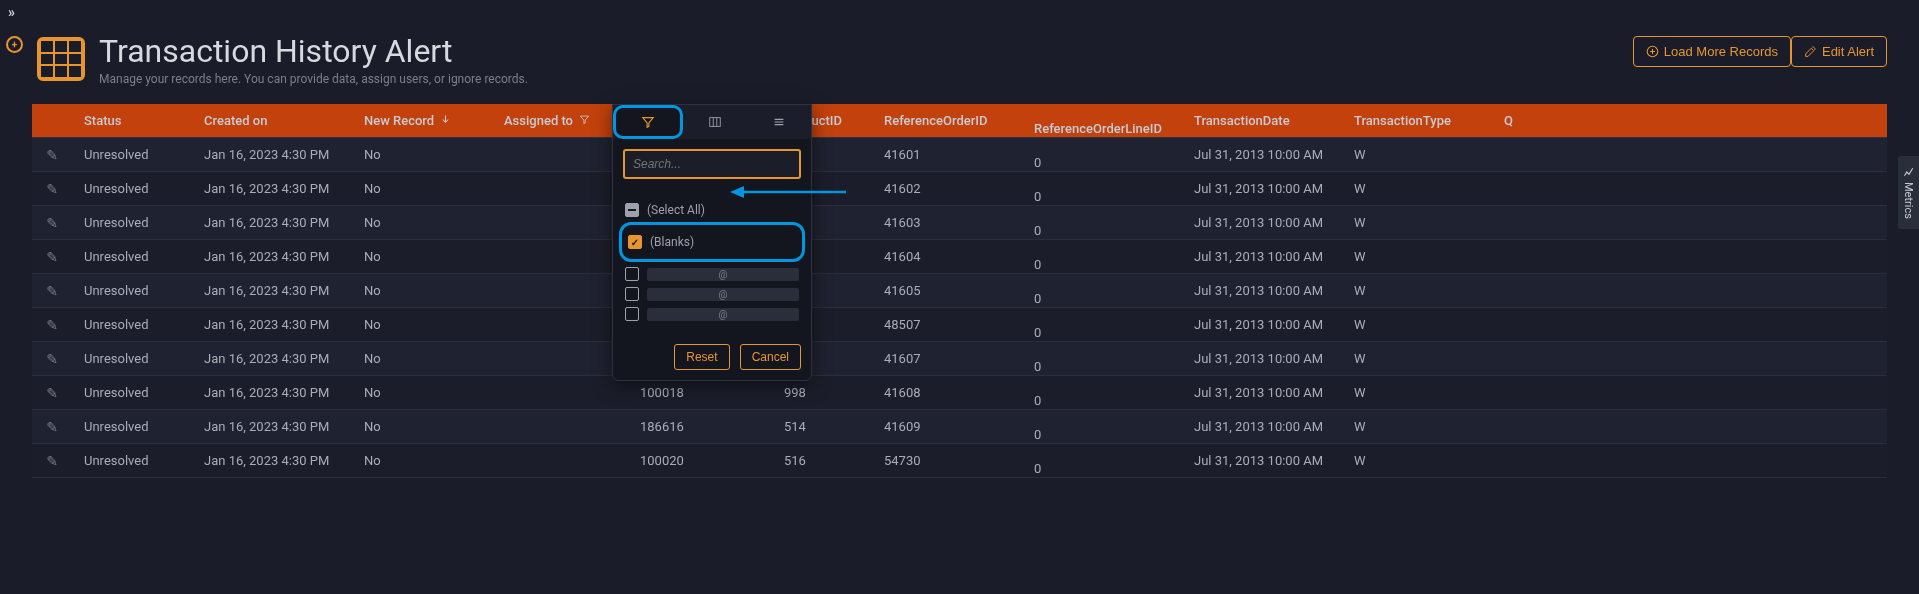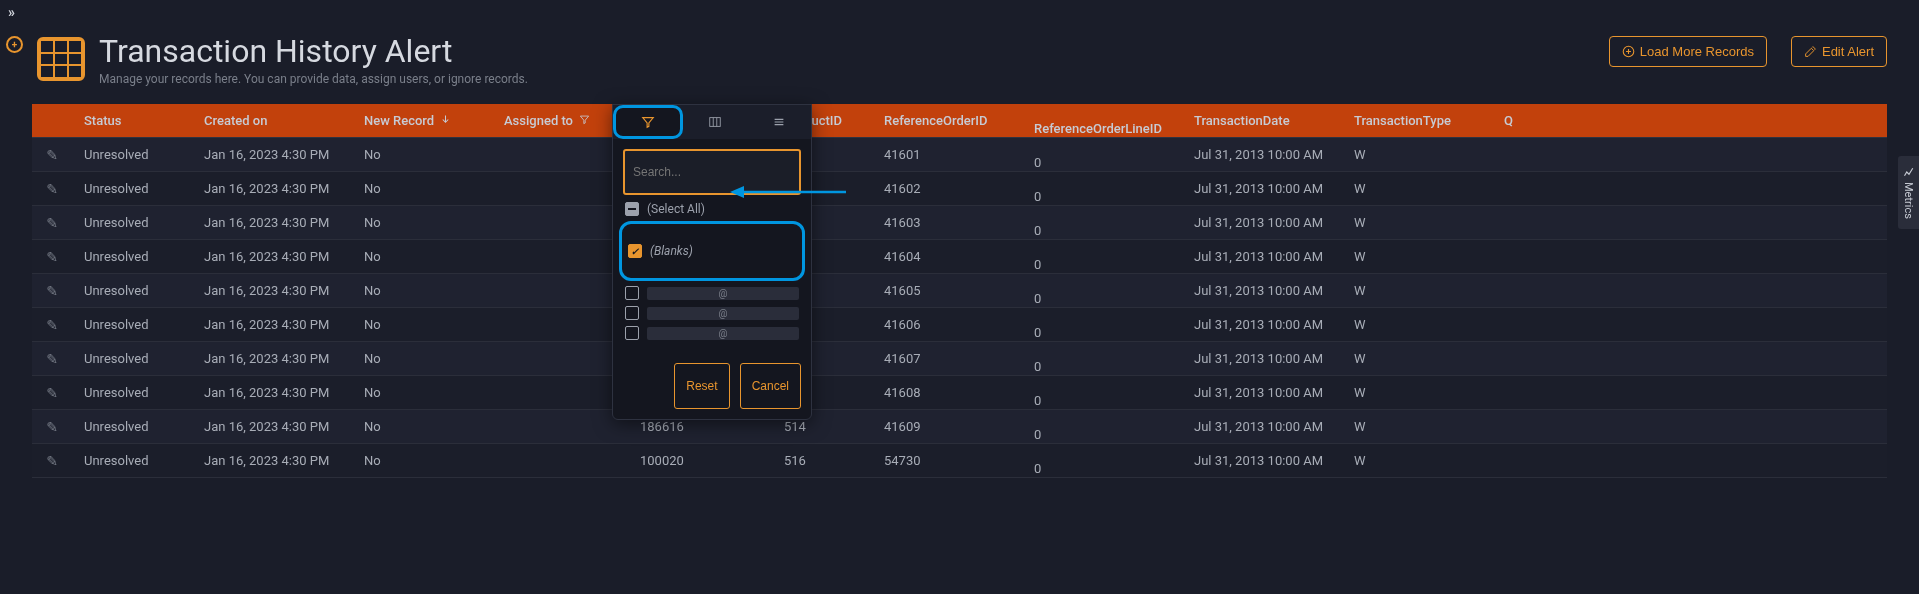--- a/index.html
+++ b/index.html
@@ -49,21 +49,21 @@
   .title-block h1 {
     color: #d6d9e0;
     font-size: 32px;
     font-weight: 400;
   }
   .title-block p {
     color: #7a7f8a;
     font-size: 12px;
     margin-top: 2px;
   }
-  .header-right { display: flex; gap: 24px; margin-top: 4px; }
+  .header-right { display: flex; gap: 0; margin-top: 4px; }
   .btn {
     border: 1px solid #e8952e;
     background: transparent;
     color: #e8952e;
     padding: 7px 12px;
     border-radius: 4px;
     font-size: 13px;
     cursor: pointer;
     display: inline-flex;
     align-items: center;
@@ -139,25 +139,26 @@
     position: relative;
   }
   .pop-tab svg { width: 14px; height: 14px; }
   .pop-body { padding: 10px; }
   .search-box {
     width: 100%;
     background: #1b1e28;
     border: 2px solid #e8952e;
     border-radius: 3px;
     color: #a8adb7;
-    padding: 14px 8px;
+    padding: 6px 8px;
     font-size: 12px;
     outline: none;
-  }
-  .filter-list { margin-top: 4px; }
+    font-style: italic;
+  }
+  .filter-list { margin-top: 21px; }
   .filter-item {
     display: flex;
     align-items: center;
     gap: 8px;
     padding: 3px 2px;
     font-size: 12px;
     color: #9ca1ac;
   }
   .cb {
     width: 14px; height: 14px;
@@ -168,23 +169,22 @@
     color: #14161f;
     flex-shrink: 0;
   }
   .cb.inter { background: #9ca1ac; }
   .cb.inter::after { content: ""; width: 8px; height: 2px; background: #14161f; }
   .cb.checked { background: #e8952e; border-color: #e8952e; }
   .cb.checked::after { content: "✓"; color: #14161f; font-weight: bold; }
   .blanks-hl {
     border: 3px solid #0096e0;
     border-radius: 12px;
-    padding: 20px 6px;
+    padding: 10px 6px;
     margin: 2px -4px;
-    font-style: italic;
   }
   .redact {
     background: #2a2d3a;
     flex: 1;
     height: 13px;
     border-radius: 2px;
     display: flex;
     align-items: center;
     justify-content: center;
     font-size: 10px;
@@ -193,21 +193,21 @@
   .pop-foot {
     display: flex;
     justify-content: flex-end;
     gap: 10px;
     padding: 10px;
   }
   .btn-sm {
     border: 1px solid #e8952e;
     background: transparent;
     color: #e8952e;
-    padding: 15px 11px;
+    padding: 5px 11px;
     border-radius: 3px;
     font-size: 12px;
     cursor: pointer;
     text-align: center;
   }
   .arrow-annot {
     position: absolute;
     top: 78px;
     left: 694px;
     pointer-events: none;
@@ -385,21 +385,21 @@
       <div class="table-row even">
         <div class="col c-edit">
           <span class="pencil">✎</span>
         </div>
         <div class="col c-status">Unresolved</div>
         <div class="col c-created">Jan 16, 2023 4:30 PM</div>
         <div class="col c-new">No</div>
         <div class="col c-assign"></div>
         <div class="col c-txid"></div>
         <div class="col c-prod">989</div>
-        <div class="col c-refid">41606</div>
+        <div class="col c-refid">48507</div>
         <div class="col c-reflin">0</div>
         <div class="col c-txdate">Jul 31, 2013 10:00 AM</div>
         <div class="col c-txtype">W</div>
         <div class="col c-qty"></div>
       </div>
       <div class="table-row odd">
         <div class="col c-edit">
           <span class="pencil">✎</span>
         </div>
         <div class="col c-status">Unresolved</div>

